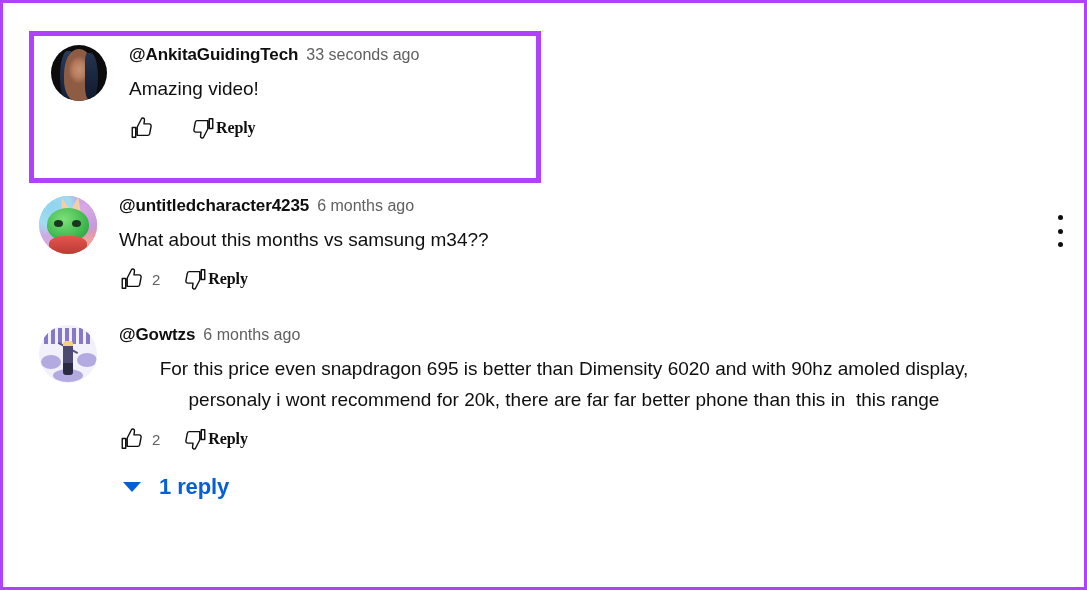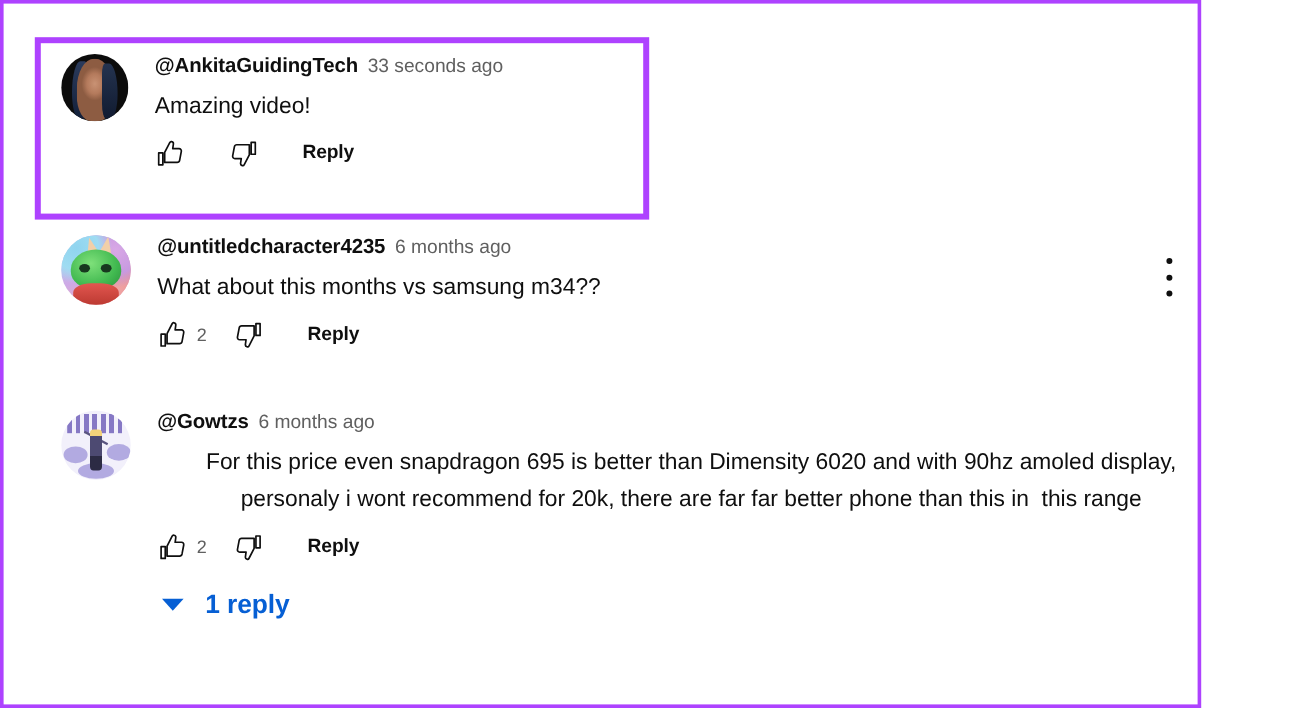--- a/index.html
+++ b/index.html
@@ -11,21 +11,21 @@
     width: 1087px;
     height: 590px;
     background: #ffffff;
     font-family: "Liberation Sans", sans-serif;
     overflow: hidden;
   }
 
   
   #screen {
     position: relative;
-    width: 1001px;
+    width: 1087px;
     height: 590px;
     box-sizing: border-box;
     border: 3px solid #ae42ff;
     background: #ffffff;
   }
 
   
   #comments {
     position: absolute;
     left: 0;
@@ -46,24 +46,24 @@
     top: 28px;
     width: 512px;
     height: 152px;
     box-sizing: border-box;
     border: 5px solid #ae42ff;
     background: #ffffff;
     padding: 9px 0 0 17px;
   }
 
   .comment.plain {
-    padding-left: 48px;
+    padding-left: 36px;
   }
   #c2 { position: absolute; left: 0; top: 193px; }
-  #c3 { position: absolute; left: 0; top: 339px; }
+  #c3 { position: absolute; left: 0; top: 322px; }
 
   
   .avatar {
     flex: 0 0 auto;
     width: 56px;
     height: 56px;
     border-radius: 50%;
     overflow: hidden;
     position: relative;
     margin-right: 22px;
@@ -221,23 +221,23 @@
     font-size: 15px;
     color: #606060;
     margin-left: 7px;
   }
   .dislike-wrap { margin-left: 22px; }
   #c1 .dislike-wrap { margin-left: 28px; }
   .reply-btn {
     font-size: 16px;
     font-weight: bold;
     color: #0f0f0f;
-    margin-left: 36px;
     cursor: pointer;
     letter-spacing: -0.1px;
+    font-family: Liberation Serif, serif;
   }
 
   
   .replies-row {
     display: flex;
     align-items: center;
     margin-top: 22px;
     margin-left: 4px;
     cursor: pointer;
   }

